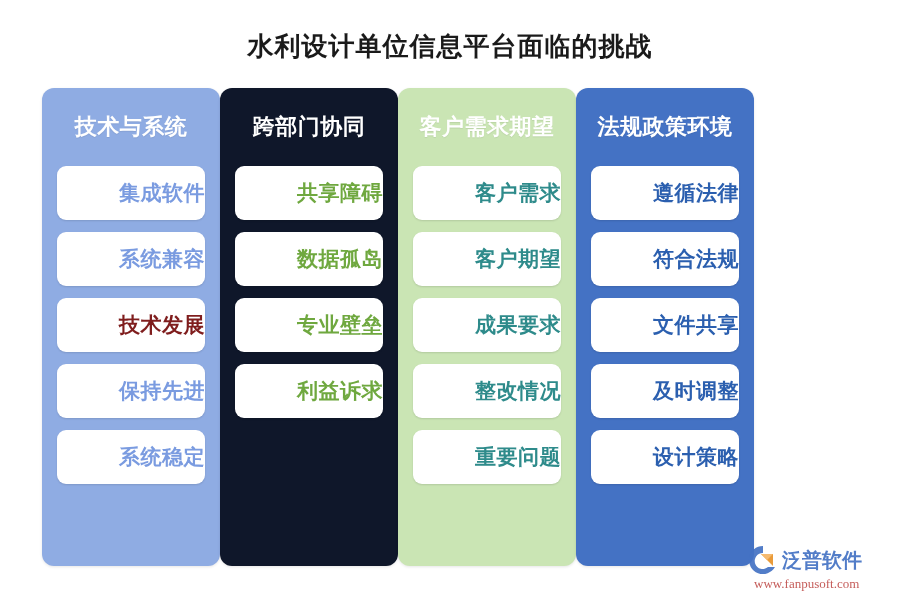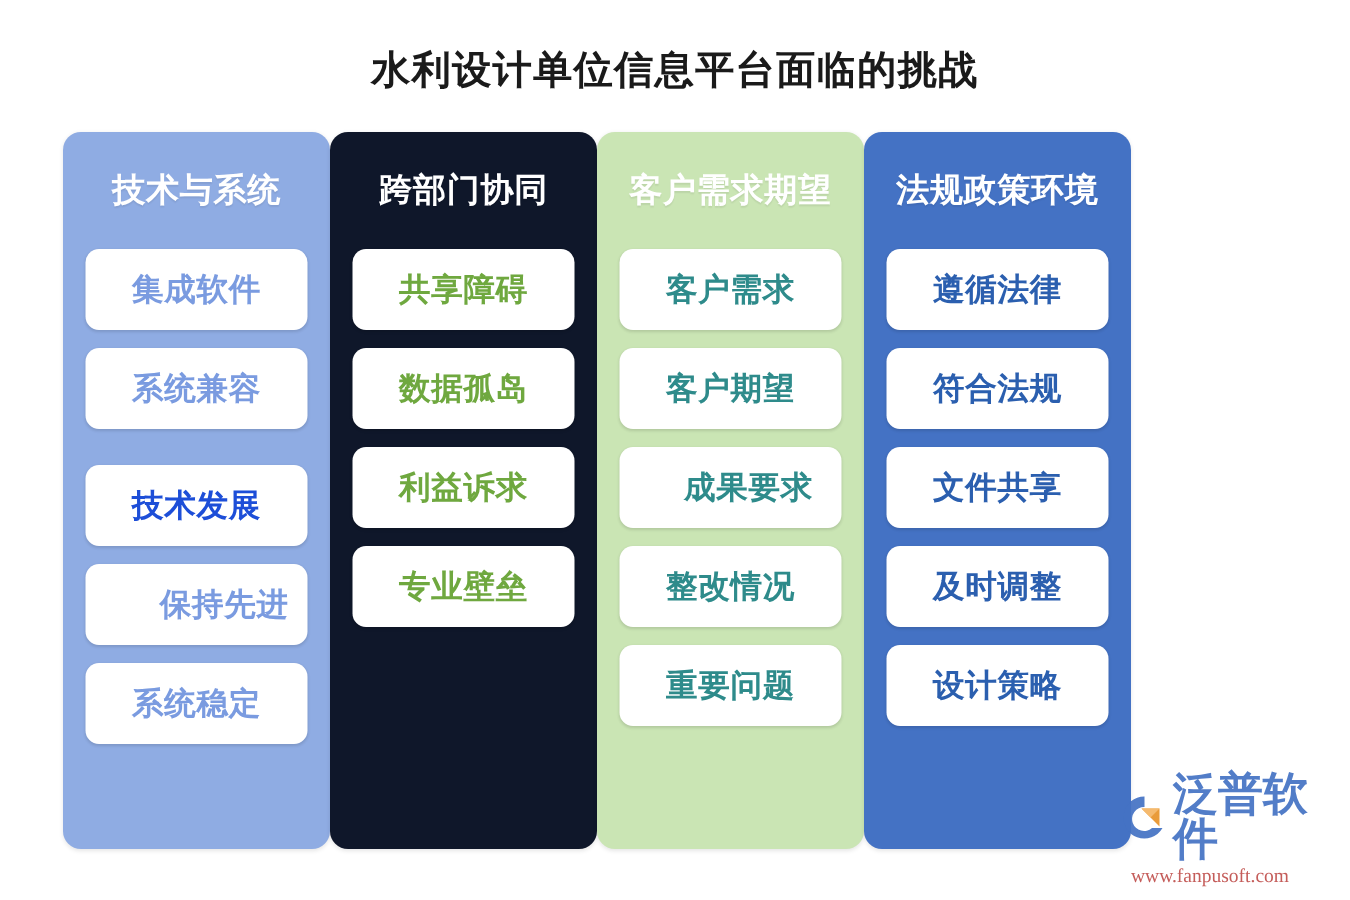--- a/index.html
+++ b/index.html
@@ -75,21 +75,21 @@
     flex-direction: column;
     gap: 12px;
     flex: 0 0 auto;
   }
 
   .item-card {
     background: #ffffff;
     border-radius: 9px;
     height: 54px;
     line-height: 54px;
-    text-align: center;
+    text-align: right;
     font-size: 21px;
     font-weight: bold;
     letter-spacing: 0.5px;
     box-shadow: 0 1px 2px rgba(0,0,0,0.12);
   }
 
   
   .watermark {
     position: absolute;
     right: 12px;
@@ -106,21 +106,21 @@
     display: flex;
     align-items: center;
     gap: 4px;
   }
   .wm-logo {
     width: 30px;
     height: 30px;
     flex: 0 0 auto;
   }
   .wm-name {
-    font-size: 30px;
+    font-size: 20px;
     font-weight: bold;
     color: #4472C4;
     line-height: 1;
     letter-spacing: 0px;
   }
   .wm-url {
     font-size: 13px;
     color: #C0504D;
     letter-spacing: 0px;
     margin-left: 6px;
@@ -136,33 +136,33 @@
 
   <div class="page-title">水利设计单位信息平台面临的挑战</div>
 
   <div class="columns">
 
     <div class="column" style="background: rgb(143, 172, 227);">
       <div class="col-header">技术与系统</div>
       <div class="col-items">
         <div class="item-card" style="color: rgb(122, 155, 224);">集成软件</div>
         <div class="item-card" style="color: rgb(122, 155, 224);">系统兼容</div>
-        <div class="item-card" style="color: #1d4ed8; margin-top: 12px;">技术发展</div>
+        <div class="item-card" style="color: #7f1d1d;">技术发展</div>
         <div class="item-card" style="color: rgb(122, 155, 224); padding-left: 37px;">保持先进</div>
         <div class="item-card" style="color: rgb(122, 155, 224);">系统稳定</div>
       </div>
     </div>
 
     <div class="column" style="background: #0f172a;">
       <div class="col-header">跨部门协同</div>
       <div class="col-items">
         <div class="item-card" style="color: rgb(111, 168, 63);">共享障碍</div>
         <div class="item-card" style="color: rgb(111, 168, 63);">数据孤岛</div>
+        <div class="item-card" style="color: rgb(111, 168, 63);">专业壁垒</div>
         <div class="item-card" style="color: rgb(111, 168, 63);">利益诉求</div>
-        <div class="item-card" style="color: rgb(111, 168, 63);">专业壁垒</div>
       </div>
     </div>
 
     <div class="column" style="background: rgb(202, 229, 180);">
       <div class="col-header">客户需求期望</div>
       <div class="col-items">
         <div class="item-card" style="color: rgb(46, 139, 139);">客户需求</div>
         <div class="item-card" style="color: rgb(46, 139, 139);">客户期望</div>
         <div class="item-card" style="color: rgb(46, 139, 139); padding-left: 24px;">成果要求</div>
         <div class="item-card" style="color: rgb(46, 139, 139);">整改情况</div>

